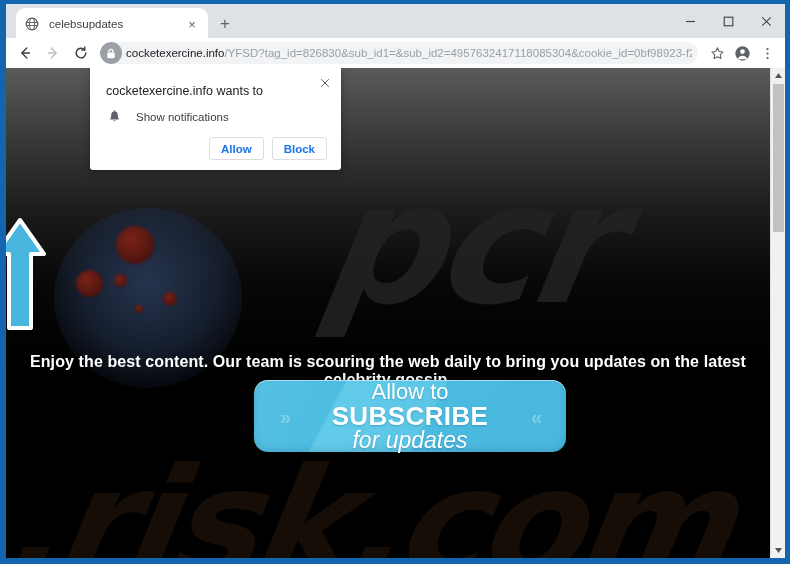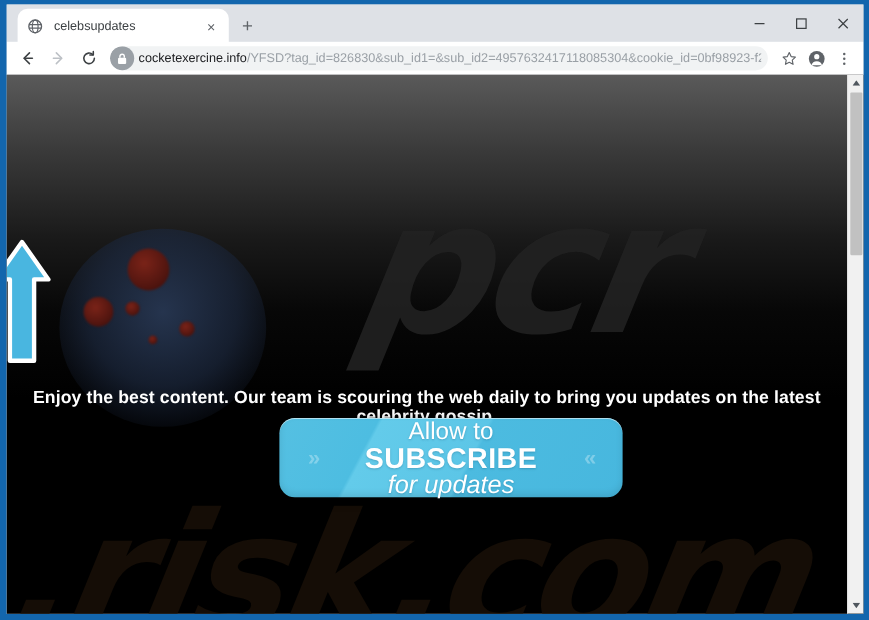--- a/index.html
+++ b/index.html
@@ -494,16 +494,41 @@
             </svg>
         </div>
         <div id="sb-thumb"></div>
         <div class="sb-arrow" id="sb-arrow-down">
           <svg width="7" height="5" viewBox="0 0 7 5">
               <path d="M3.5 5L0 0h7z" fill="#50575e"></path>
             </svg>
         </div>
       </div>
 
+      <div id="notification-dialog">
+        <div id="dialog-close">
+          <svg width="10" height="10" viewBox="0 0 11 11">
+              <path d="M1.3 1.3l8.4 8.4M9.7 1.3l-8.4 8.4" stroke="#5f6368" stroke-width="1.1"></path>
+            </svg>
+        </div>
+
+        <div id="dialog-title">cocketexercine.info wants to</div>
+
+        <div id="dialog-permission-row">
+          <span id="bell-icon">
+            <svg width="13" height="14" viewBox="0 0 14 15">
+              <path d="M7 1.3c-2.1 0-3.5 1.6-3.5 3.7 0 3.1-1.1 3.9-1.1 4.6 0 .35.3.6.75.6h7.7c.45 0 .75-.25.75-.6 0-.7-1.1-1.5-1.1-4.6 0-2.1-1.4-3.7-3.5-3.7z" fill="#5f6368"></path>
+              <path d="M5.7 11.1a1.35 1.35 0 0 0 2.6 0z" fill="#5f6368"></path>
+              <rect x="6.45" y="0" width="1.1" height="1.7" rx=".55" fill="#5f6368"></rect>
+            </svg>
+          </span>
+          <span id="dialog-permission-label">Show notifications</span>
+        </div>
+
+        <div id="dialog-actions">
+          <div class="dlg-btn">Allow</div>
+          <div class="dlg-btn">Block</div>
+        </div>
+      </div>
 
     </div>
   </div>
 </div>
 
 </body></html>

